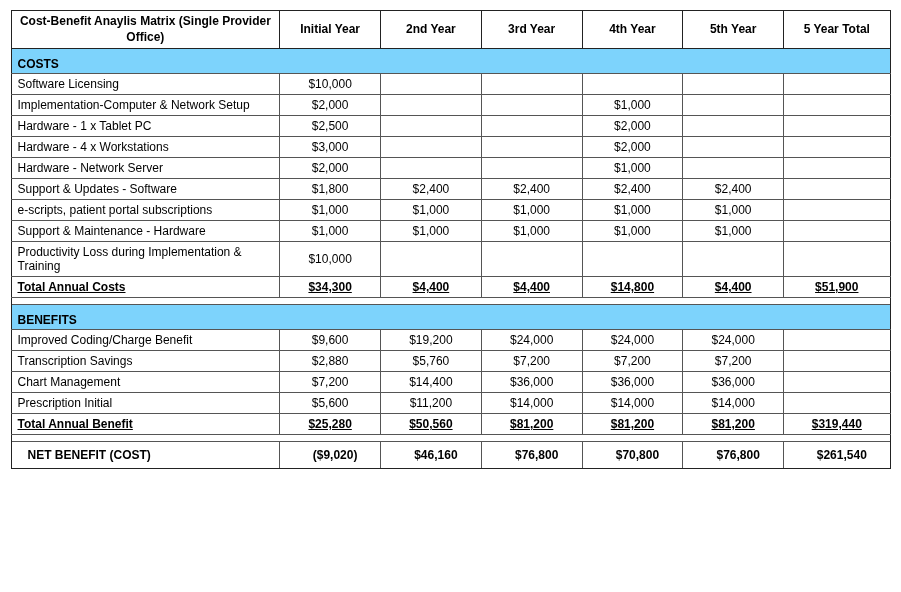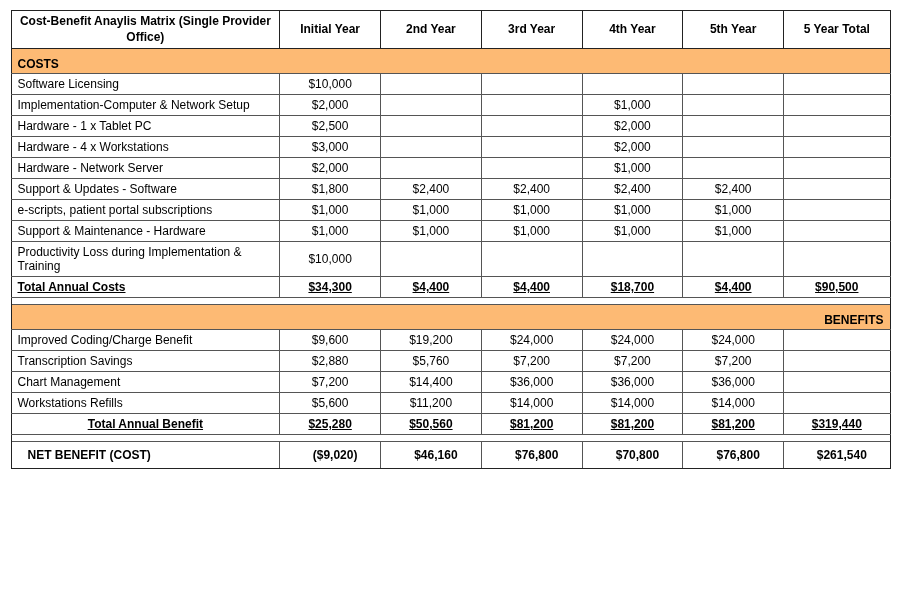--- a/index.html
+++ b/index.html
@@ -41,21 +41,21 @@
     .col-total {
       width: 95px;
       text-align: center;
     }
     .header-row th {
       font-size: 12px;
       line-height: 1.3;
     }
     .section-header td {
       font-weight: bold;
-      background: #fdba74;
+      background: #7dd3fc;
       padding-top: 8px;
       padding-bottom: 2px;
       border-left: 1.5px solid #222;
       border-right: 1px solid #555;
     }
     .section-header td:last-child {
       border-right: 1.5px solid #222;
     }
     .total-row td {
       font-weight: bold;
@@ -192,29 +192,29 @@
         <td class="col-value"></td>
         <td class="col-value"></td>
         <td class="col-value"></td>
         <td class="col-total outer-right"></td>
       </tr>
       <tr class="total-row">
         <td class="col-label outer-left" style="font-weight: bold;">Total Annual Costs</td>
         <td class="col-value" style="font-weight: bold;">$34,300</td>
         <td class="col-value" style="font-weight: bold;">$4,400</td>
         <td class="col-value" style="font-weight: bold;">$4,400</td>
-        <td class="col-value" style="font-weight: bold;">$18,700</td>
+        <td class="col-value" style="font-weight: bold;">$14,800</td>
         <td class="col-value" style="font-weight: bold;">$4,400</td>
-        <td class="col-total outer-right" style="font-weight: bold;">$90,500</td>
+        <td class="col-total outer-right" style="font-weight: bold;">$51,900</td>
       </tr>
       <tr class="spacer-row">
         <td colspan="7"></td>
       </tr>
       <tr class="section-header">
-        <td colspan="7" style="border-left: 1.5px solid rgb(34, 34, 34); border-right: 1.5px solid rgb(34, 34, 34); text-align: right;">BENEFITS</td>
+        <td colspan="7" style="border-left: 1.5px solid rgb(34, 34, 34); border-right: 1.5px solid rgb(34, 34, 34);">BENEFITS</td>
       </tr>
       <tr>
         <td class="col-label outer-left">Improved Coding/Charge Benefit</td>
         <td class="col-value">$9,600</td>
         <td class="col-value">$19,200</td>
         <td class="col-value">$24,000</td>
         <td class="col-value">$24,000</td>
         <td class="col-value">$24,000</td>
         <td class="col-total outer-right"></td>
       </tr>
@@ -230,30 +230,30 @@
       <tr>
         <td class="col-label outer-left">Chart Management</td>
         <td class="col-value">$7,200</td>
         <td class="col-value">$14,400</td>
         <td class="col-value">$36,000</td>
         <td class="col-value">$36,000</td>
         <td class="col-value">$36,000</td>
         <td class="col-total outer-right"></td>
       </tr>
       <tr>
-        <td class="col-label outer-left">Workstations Refills</td>
+        <td class="col-label outer-left">Prescription Initial</td>
         <td class="col-value">$5,600</td>
         <td class="col-value">$11,200</td>
         <td class="col-value">$14,000</td>
         <td class="col-value">$14,000</td>
         <td class="col-value">$14,000</td>
         <td class="col-total outer-right"></td>
       </tr>
       <tr class="total-row">
-        <td class="col-label outer-left" style="font-weight: bold; text-align: center;">Total Annual Benefit</td>
+        <td class="col-label outer-left" style="font-weight: bold;">Total Annual Benefit</td>
         <td class="col-value" style="font-weight: bold;">$25,280</td>
         <td class="col-value" style="font-weight: bold;">$50,560</td>
         <td class="col-value" style="font-weight: bold;">$81,200</td>
         <td class="col-value" style="font-weight: bold;">$81,200</td>
         <td class="col-value" style="font-weight: bold;">$81,200</td>
         <td class="col-total outer-right" style="font-weight: bold;">$319,440</td>
       </tr>
       <tr class="spacer-row">
         <td colspan="7"></td>
       </tr>

